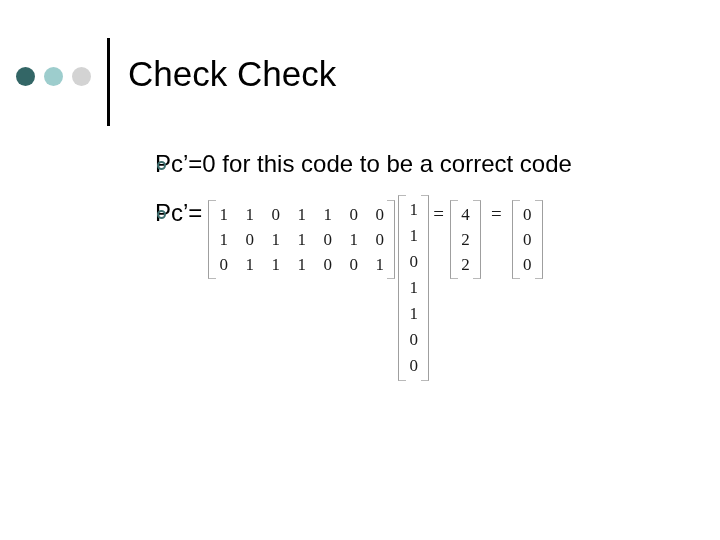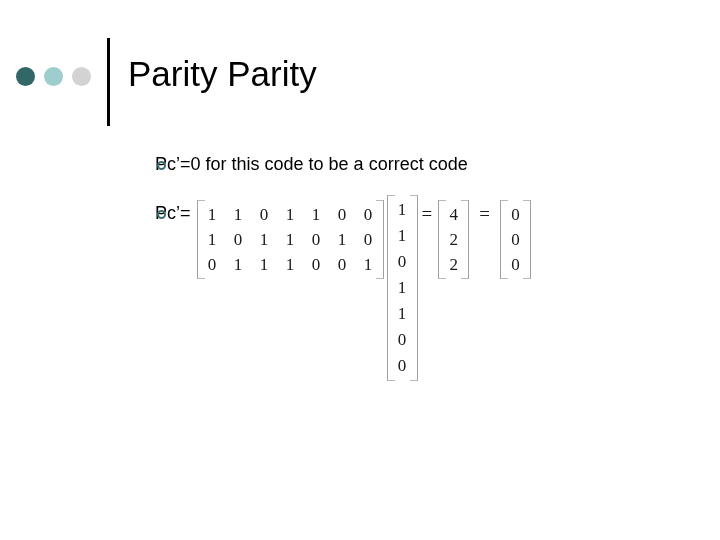--- a/index.html
+++ b/index.html
@@ -80,21 +80,21 @@
     position: absolute;
     left: 157px;
     top: 11px;
     width: 9px;
     height: 9px;
     border: 2px solid #3d6e6e;
     border-radius: 50%;
     box-sizing: border-box;
   }
   .bullet-text {
-    font-size: 18px;
+    font-size: 24px;
     line-height: 28px;
     color: #000000;
     white-space: nowrap;
   }
 
   .row-1 { }
   .row-2 { margin-top: 19px; }
 
   
   .math-expr {
@@ -169,21 +169,21 @@
 <div class="slide-header">
 
   <div class="deco-dots">
     <span class="dot dot-1" style="background: rgb(51, 102, 102);"></span>
     <span class="dot dot-2" style="background: rgb(157, 205, 205);"></span>
     <span class="dot dot-3" style="background: rgb(211, 211, 211);"></span>
   </div>
 
   <div class="title-rule" style="background: rgb(0, 0, 0);"></div>
 
-  <div class="slide-title">Parity Parity</div>
+  <div class="slide-title">Check Check</div>
 </div>
 
 <div class="slide-body">
 
   <div class="bullet-row row-1">
     <span class="bullet-marker" style="border-color: rgb(61, 110, 110);"></span>
     <span class="bullet-text">Pc’=0 for this code to be a correct code</span>
   </div>
 
   <div class="bullet-row row-2">

